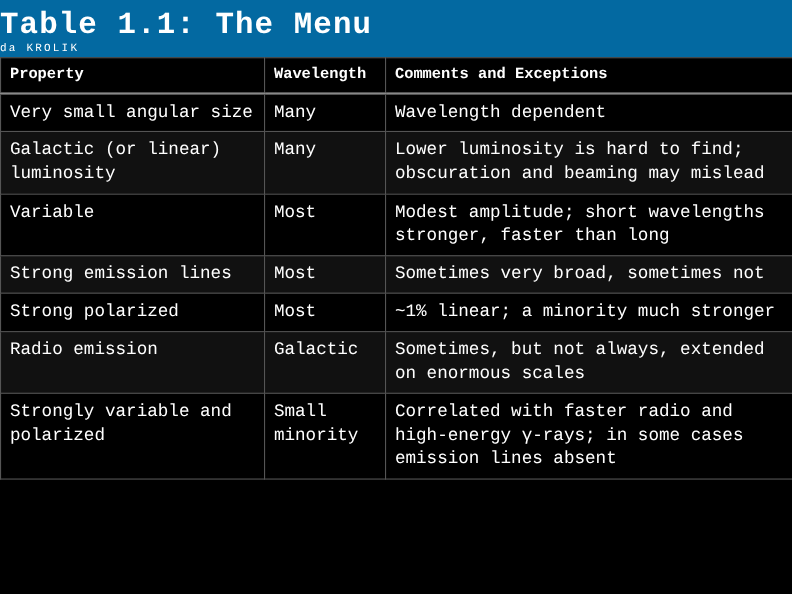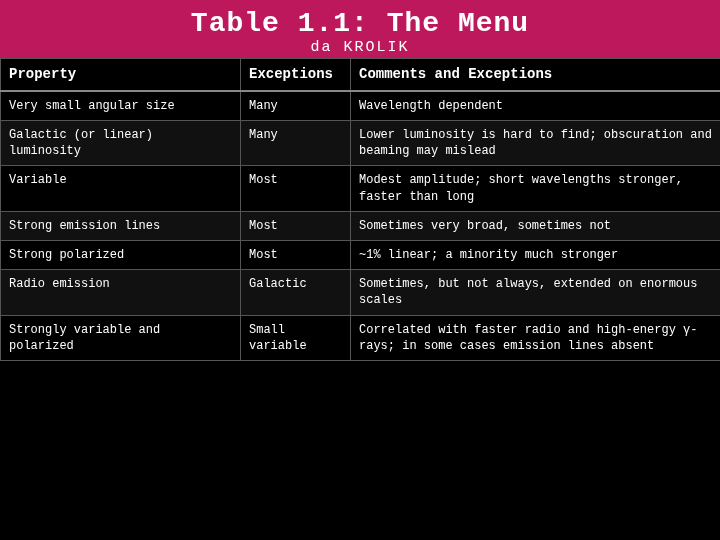--- a/index.html
+++ b/index.html
@@ -7,53 +7,53 @@
     body {
       background: #000;
       color: #fff;
       font-family: 'Courier New', Courier, monospace;
       width: 720px;
       height: 540px;
       overflow: hidden;
     }
 
     .header {
-      text-align: center;
+      text-align: left;
       padding: 8px 0 2px 0;
-      background: #be185d;
+      background: #0369a1;
     }
 
     .header-title {
       font-size: 28px;
       font-weight: bold;
       color: #fff;
       letter-spacing: 1px;
     }
 
     .header-subtitle {
-      font-size: 15px;
+      font-size: 10px;
       color: #fff;
       letter-spacing: 2px;
     }
 
     table {
       width: 720px;
       border-collapse: collapse;
       table-layout: fixed;
     }
 
     col.col1 { width: 240px; }
     col.col2 { width: 110px; }
     col.col3 { width: 370px; }
 
     td {
       border: 1px solid #555;
       padding: 6px 8px;
       vertical-align: top;
-      font-size: 12px;
+      font-size: 16px;
       line-height: 1.35;
       color: #fff;
     }
 
     tr.header-row td {
       font-weight: bold;
       font-size: 14px;
       border-bottom: 2px solid #888;
     }
 
@@ -75,21 +75,21 @@
 
 <table>
   <colgroup>
     <col class="col1">
     <col class="col2">
     <col class="col3">
   </colgroup>
   <thead>
     <tr class="header-row">
       <td>Property</td>
-      <td>Exceptions</td>
+      <td>Wavelength</td>
       <td>Comments and Exceptions</td>
     </tr>
   </thead>
   <tbody id="table-body">
   <tr class="data-row">
         <td>Very small angular size</td>
         <td>Many</td>
         <td>Wavelength dependent</td>
       </tr>
       <tr class="data-row">
@@ -112,17 +112,17 @@
         <td>Most</td>
         <td>~1% linear; a minority much stronger</td>
       </tr>
       <tr class="data-row">
         <td>Radio emission</td>
         <td>Galactic</td>
         <td>Sometimes, but not always, extended on enormous scales</td>
       </tr>
       <tr class="data-row">
         <td>Strongly variable and polarized</td>
-        <td>Small variable</td>
+        <td>Small minority</td>
         <td>Correlated with faster radio and high-energy γ-rays; in some cases emission lines absent</td>
       </tr>
     </tbody>
 </table>
 
 </body></html>

